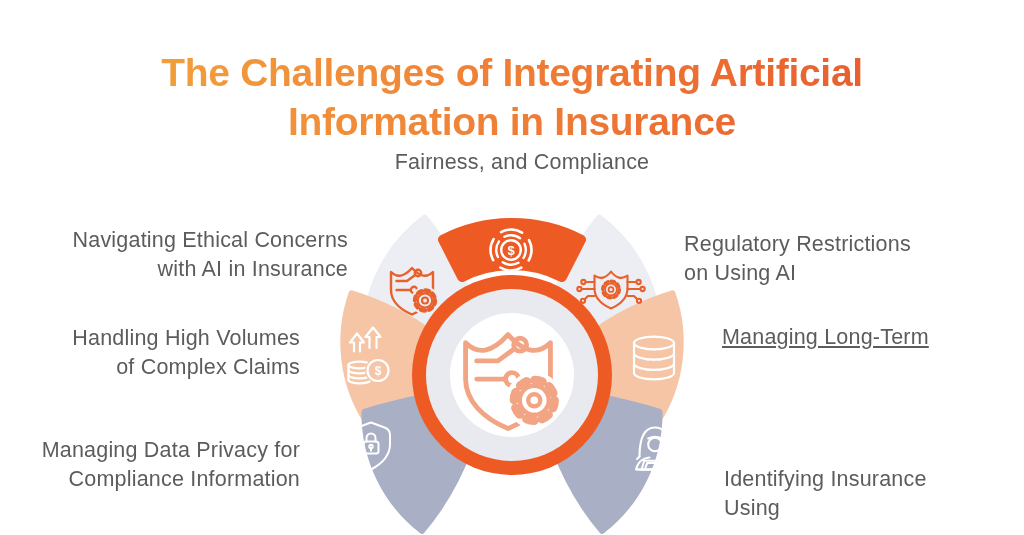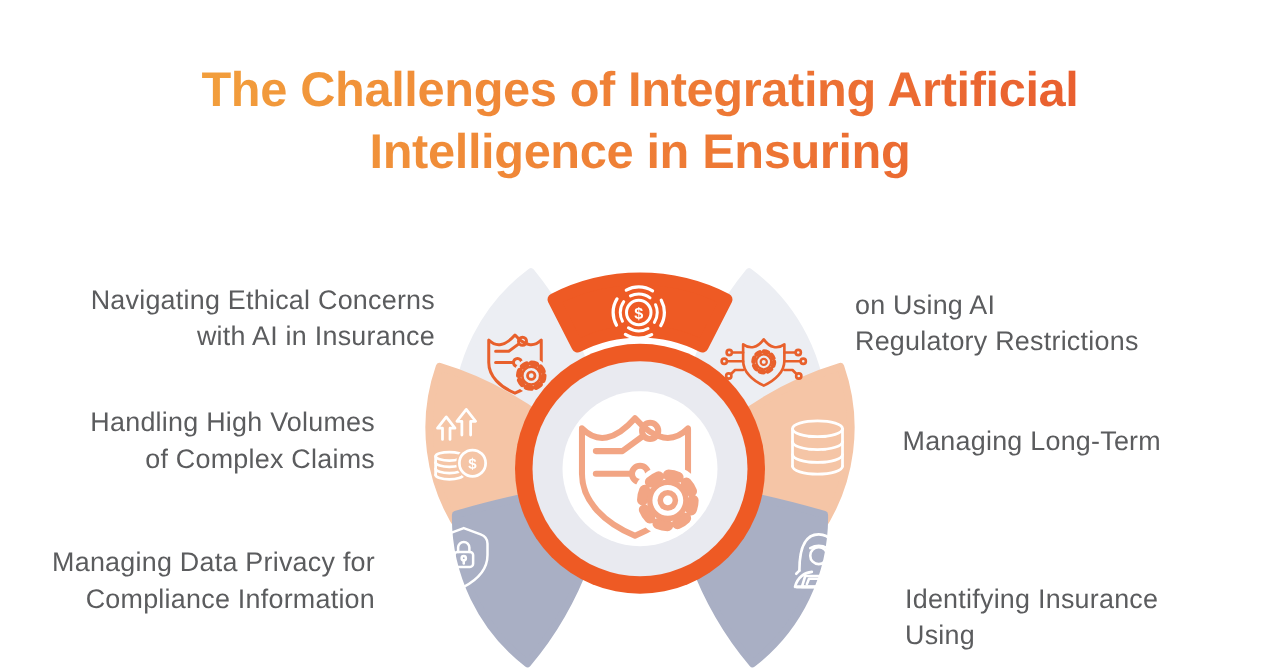--- a/index.html
+++ b/index.html
@@ -33,42 +33,43 @@
          font-family:"Liberation Sans",sans-serif;font-weight:700;}
   .halo{fill:var(--halo,var(--lightgray));}
 </style>
 </head>
 <body>
 
 <div class="stage">
 
   <h1 class="title">
     <span>The Challenges of Integrating Artificial</span>
-    <span>Intelligence in Ensuring</span>
+    <span>Information in Insurance</span>
   </h1>
 
   <div class="lbl ctr" style="left:322px;width:400px;top:148px;">
+    <span>Fairness, and Compliance</span>
   </div>
   <div class="lbl ra" style="right:676px;width:330px;top:226px;">
     <span>Navigating Ethical Concerns</span>
     <span>with AI in Insurance</span>
   </div>
   <div class="lbl ra" style="right:724px;width:280px;top:324px;">
     <span>Handling High Volumes</span>
     <span>of Complex Claims</span>
   </div>
   <div class="lbl ra" style="right:724px;width:290px;top:436px;">
     <span>Managing Data Privacy for</span>
     <span>Compliance Information</span>
   </div>
   <div class="lbl" style="left:684px;width:300px;top:230px;">
+    <span>Regulatory Restrictions</span>
     <span>on Using AI</span>
-    <span>Regulatory Restrictions</span>
   </div>
-  <div class="lbl" style="left:722px;width:290px;top:339px;">
+  <div class="lbl" style="left:722px;width:290px;top:323px;text-decoration:underline;">
     <span>Managing Long-Term</span>
   </div>
   <div class="lbl" style="left:724px;width:280px;top:436px;margin-top:29px;">
     <span>Identifying Insurance</span>
     <span>Using</span>
   </div>
 
   <svg class="diagram" viewBox="0 0 1024 535">
     <defs>
       <g id="gear" fill="none" stroke="currentColor">

